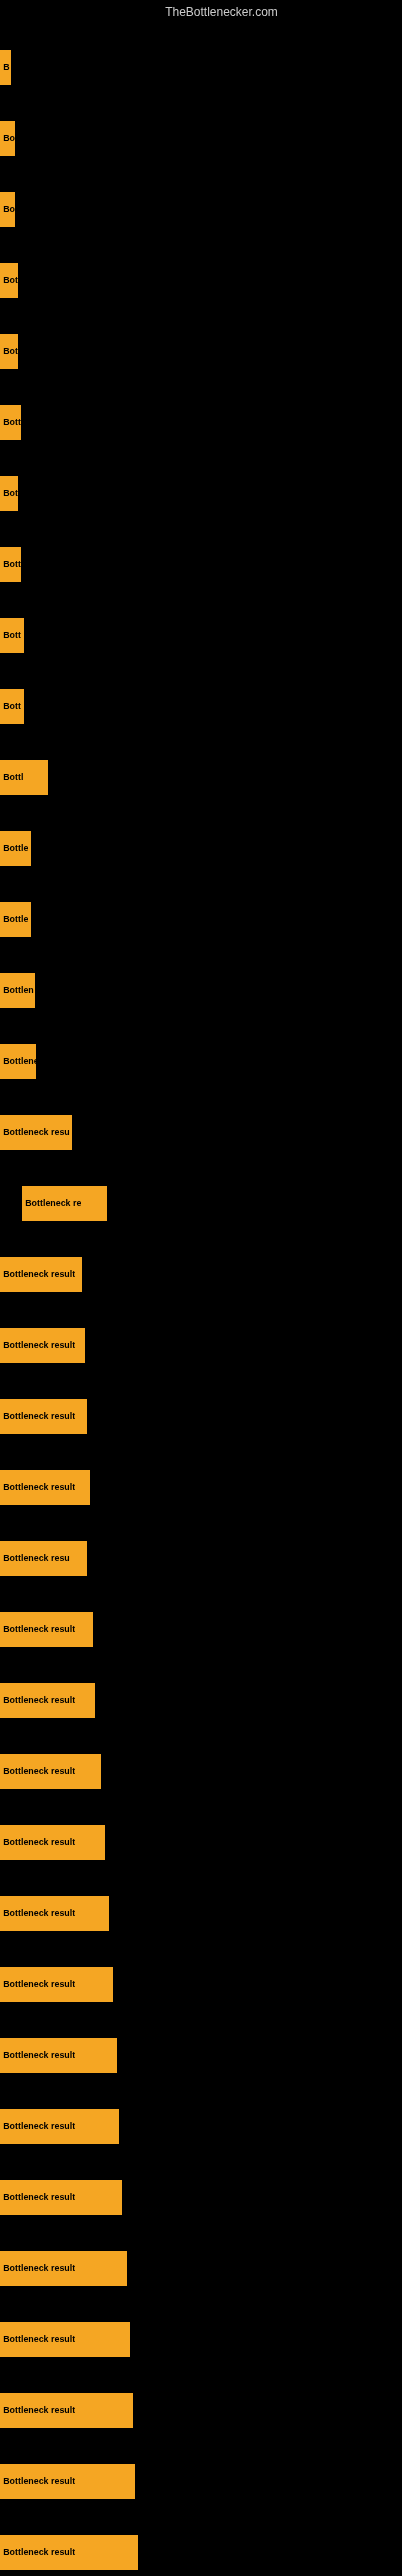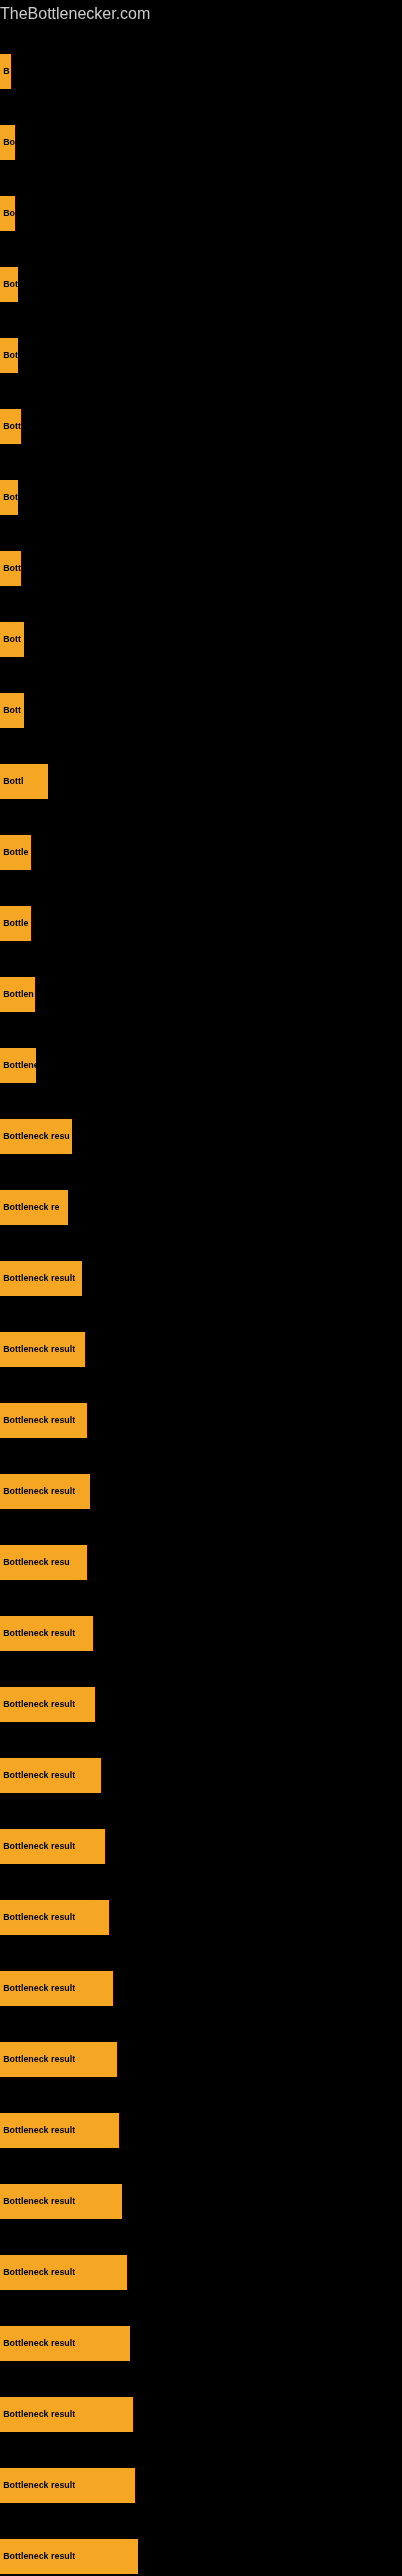--- a/index.html
+++ b/index.html
@@ -9,25 +9,26 @@
     }
     body {
       width: 403px;
       min-height: 2576px;
       background-color: #000;
       font-family: Arial, sans-serif;
       position: relative;
     }
     .site-title {
       color: #ccc;
-      font-size: 16px;
-      text-align: left;
+      font-size: 12px;
+      text-align: center;
       padding: 4.8px 0;
       position: relative;
       z-index: 10;
+      margin-left: 40px;
     }
     .bars-container {
       padding-top: 8px;
       display: flex;
       flex-direction: column;
       gap: 0px;
     }
     .bar-row {
       display: flex;
       align-items: center;
@@ -132,21 +133,21 @@
       <div class="bar" style="width: 36px;">
         <span class="bar-label">Bottleneck</span>
       </div>
     </div>
     <div class="bar-row">
       <div class="bar" style="width: 72px;">
         <span class="bar-label">Bottleneck resu</span>
       </div>
     </div>
     <div class="bar-row">
-      <div class="bar" style="width: 68px;">
+      <div class="bar" style="width: 85px; margin-left: 22px;">
         <span class="bar-label">Bottleneck re</span>
       </div>
     </div>
     <div class="bar-row">
       <div class="bar" style="width: 82px;">
         <span class="bar-label">Bottleneck result</span>
       </div>
     </div>
     <div class="bar-row">
       <div class="bar" style="width: 85px;">

